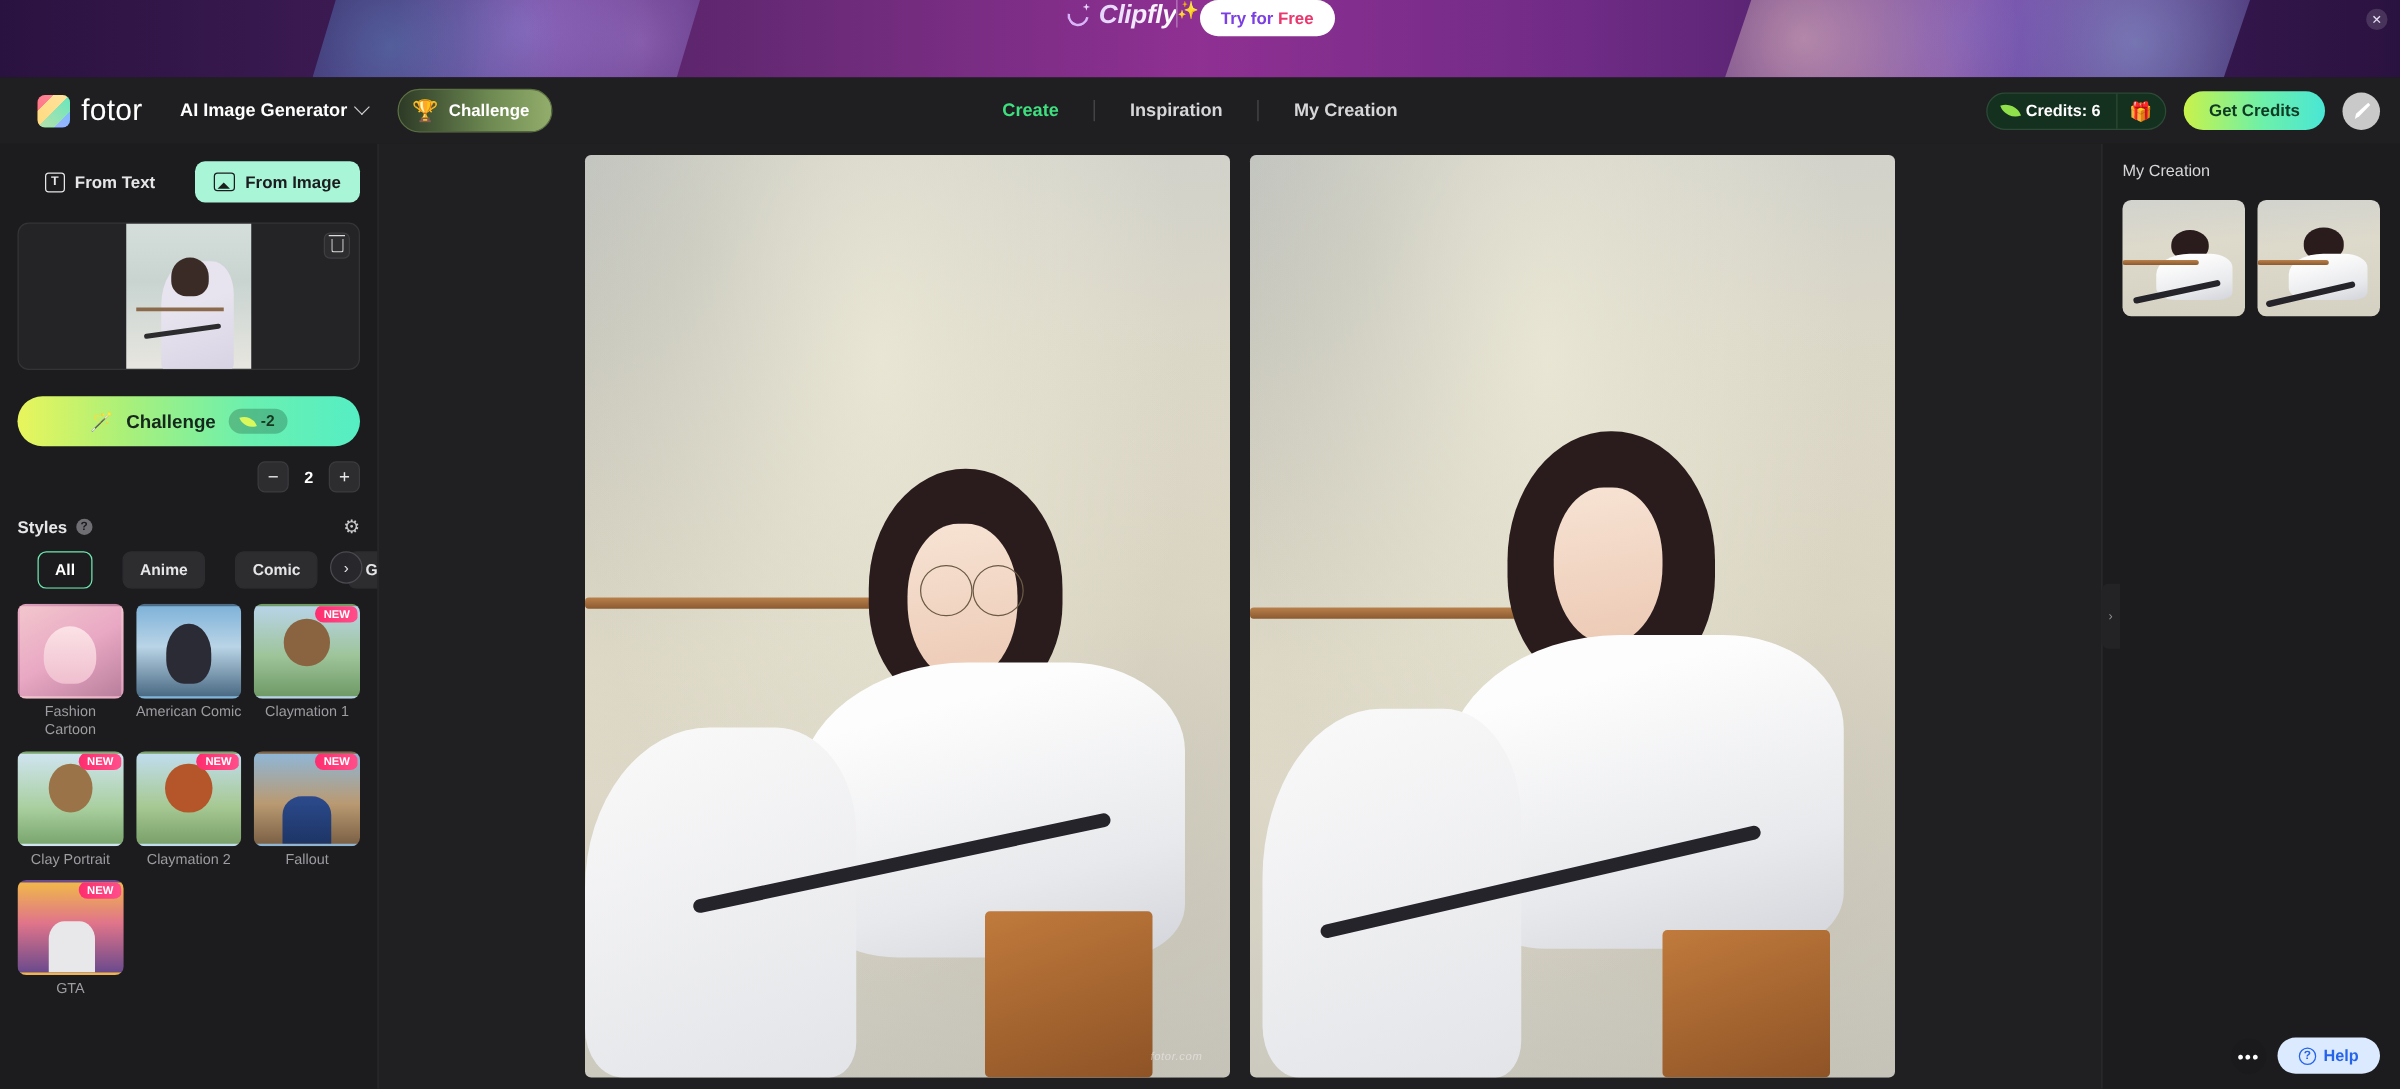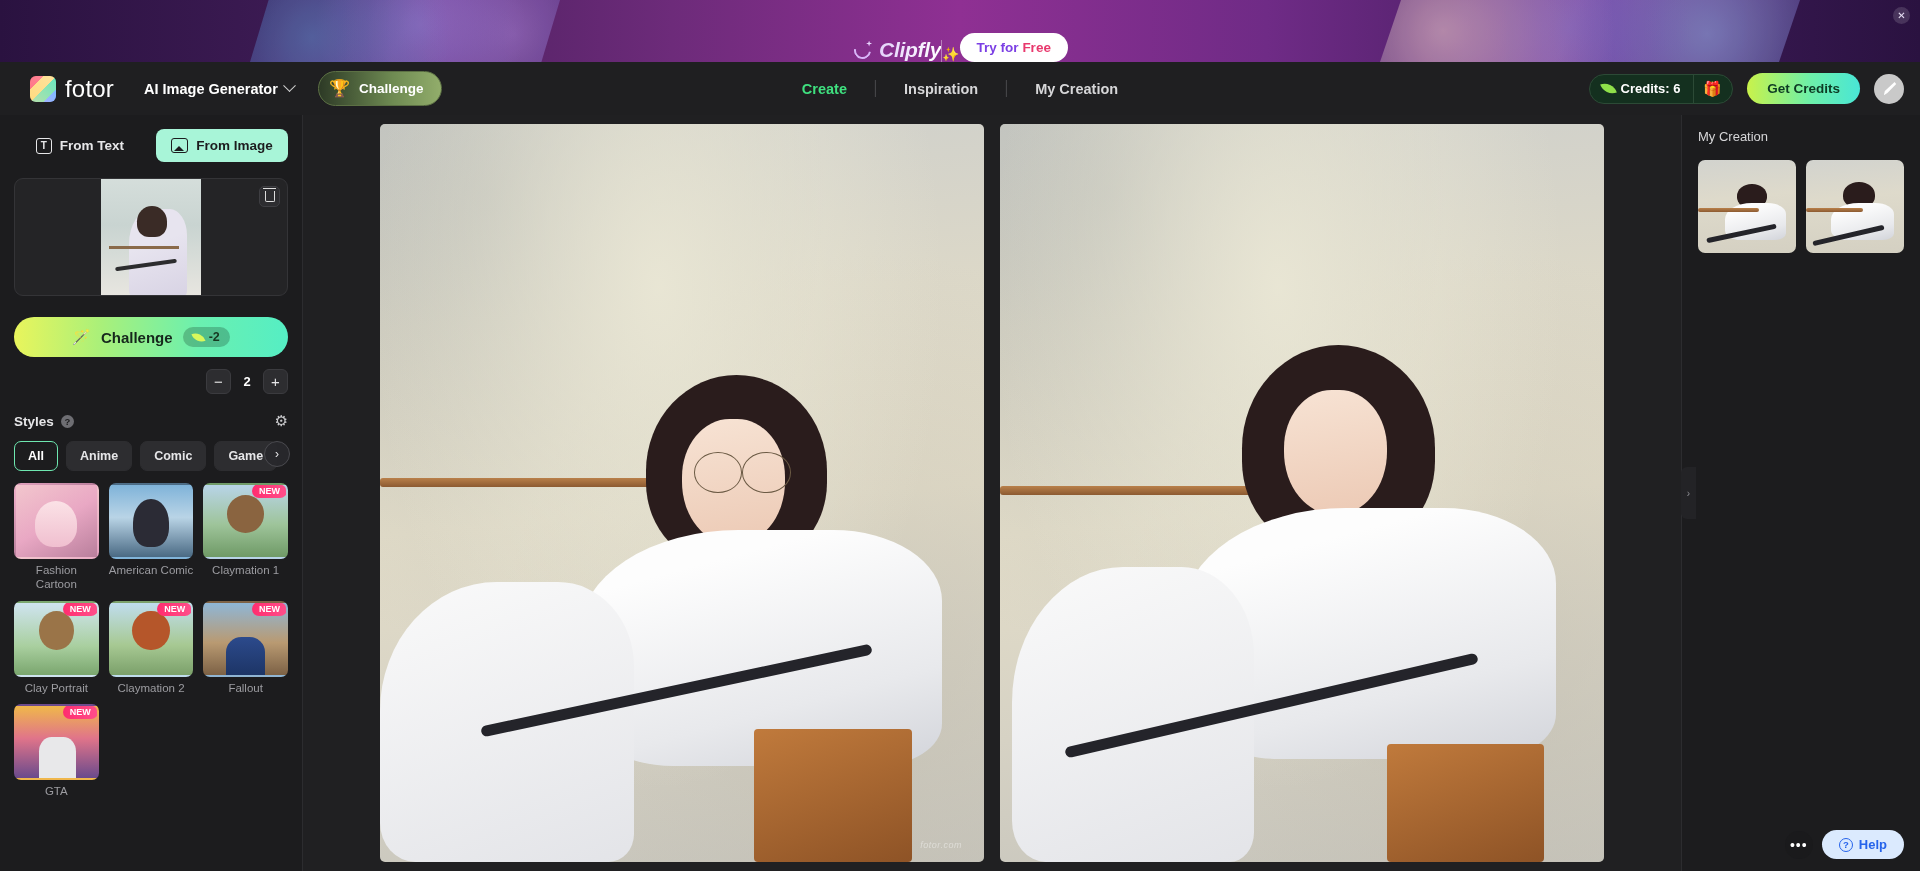--- a/index.html
+++ b/index.html
@@ -37,21 +37,21 @@
     background:
       radial-gradient(circle at 15% 50%, rgba(220,180,190,.75), transparent 48%),
       radial-gradient(circle at 45% 45%, rgba(120,100,200,.65), transparent 52%),
       radial-gradient(circle at 78% 55%, rgba(150,180,230,.6), transparent 50%),
       linear-gradient(110deg, #4b2470, #8a4aa8 45%, #3c2066);
     clip-path: polygon(5% 0, 100% 0, 95% 100%, 0 100%);
   }
   .promo-center {
     position: absolute; left: 0; top: 0;
     width: 1920px; height: 62px;
-    display: flex; align-items: flex-end; justify-content: center;
+    display: flex; align-items: flex-start; justify-content: center;
     z-index: 4;
   }
   .clipfly-logo { display: flex; align-items: center; gap: 6px; }
   .clipfly-mark {
     width: 21px; height: 21px; position: relative;
   }
   .clipfly-mark::before {
     content: ""; position: absolute; inset: 2px;
     border: 2.6px solid #d8b4f8; border-radius: 50%;
     border-top-color: transparent; border-right-color: transparent;
@@ -311,20 +311,21 @@
   .gear { margin-left: auto; font-size: 15px; color: #c9c9cc; cursor: pointer; }
   .chips {
     display: flex; gap: 8px; padding: 11px 14px 0;
     position: relative; overflow: hidden;
   }
   .chip {
     background: #2d2d30; border: 1px solid #2d2d30; border-radius: 7px;
     padding: 7px 13px; font-size: 12.5px; font-weight: bold; color: #e6e6e8;
     cursor: pointer; white-space: nowrap;
     font-family: "Liberation Sans", sans-serif;
+    margin-left: 16px;
   }
   .chip.active { background: transparent; border-color: #6ee7b0; color: #fff; }
   .chip-next {
     position: absolute; right: 12px; top: 11px;
     width: 26px; height: 26px; border-radius: 50%;
     background: rgba(40,40,44,.92); border: 1px solid #4a4a4f;
     display: flex; align-items: center; justify-content: center;
     color: #e6e6e8; font-size: 12px; cursor: pointer;
   }
   .style-grid {
@@ -372,21 +373,21 @@
     background: linear-gradient(180deg,#2c4a8c,#1d3566); border-radius:40% 40% 0 0; }
   .a-gta { background: linear-gradient(180deg, #f0b84a 0%, #e0748a 45%, #6a4a8c 100%); }
   .a-gta::after { content:""; position:absolute; left:28%; top:42%; width:46%; height:58%;
     background:#e8e8ea; border-radius:34% 34% 0 0; }
   .a-ps2 { background: linear-gradient(180deg, #6f8a72 0%, #4c6a56 60%, #38503f 100%); }
   .a-ps2::after { content:""; position:absolute; left:30%; top:18%; width:40%; height:74%;
     background: linear-gradient(180deg,#3a2b26,#5a4038); border-radius:46% 46% 22% 22%; }
 
   
   .gen-card {
-    position: relative; width: 604px; height: 738px;
+    position: relative; width: 516px; height: 738px;
     border-radius: 5px; overflow: hidden;
     background: linear-gradient(175deg, #cfd0cb 0%, #dcd8c8 26%, #e3ddc9 52%, #d6d2c4 78%, #c8c6bd 100%);
     font-style: italic;
   }
   .bg-wash {
     position: absolute; inset: 0;
     background:
       radial-gradient(ellipse at 46% 22%, rgba(235,232,214,.9), transparent 62%),
       radial-gradient(ellipse at 18% 10%, rgba(175,178,172,.55), transparent 48%),
       radial-gradient(ellipse at 82% 78%, rgba(190,186,174,.5), transparent 55%);

